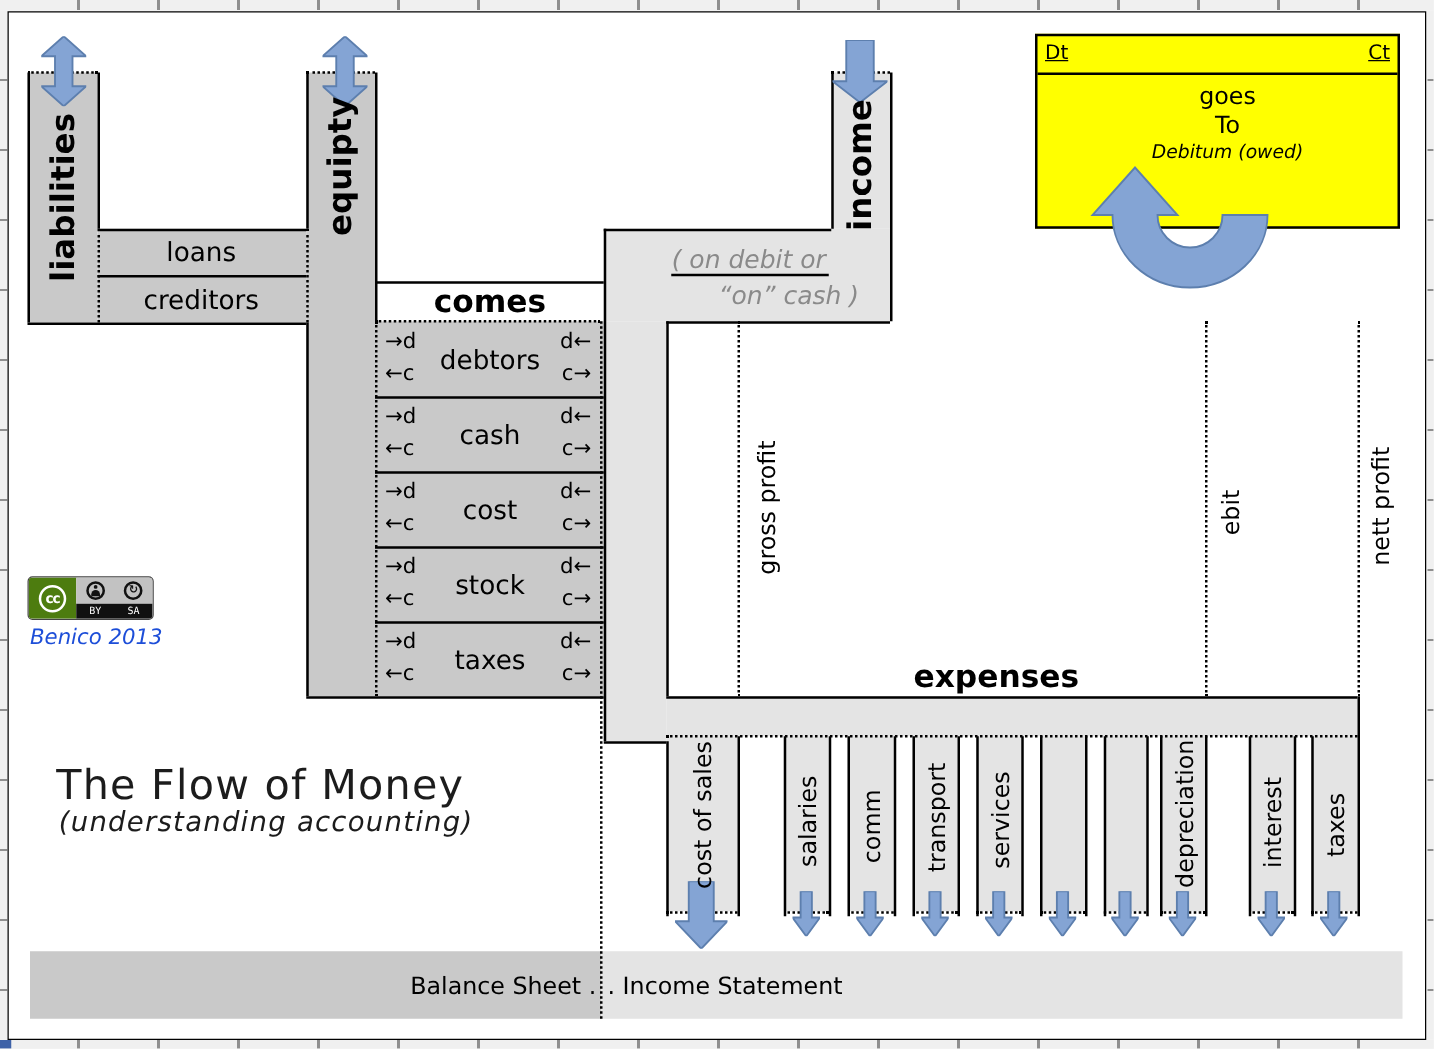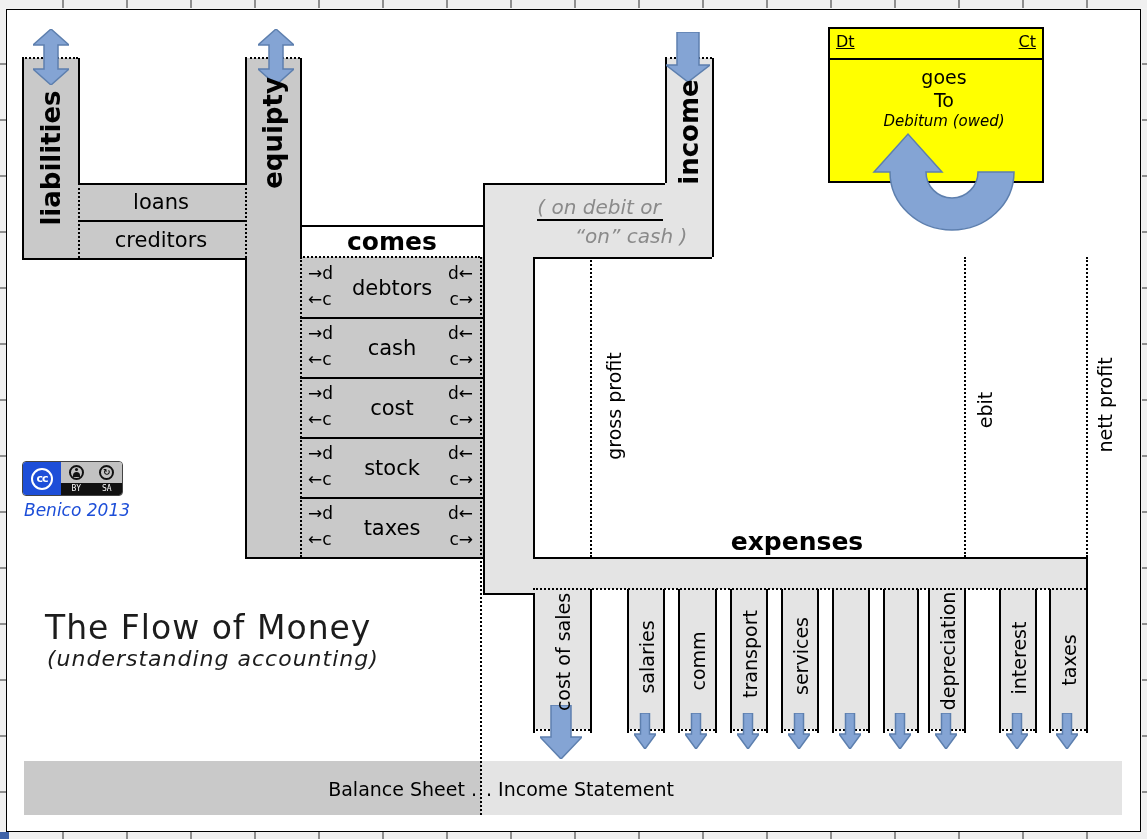--- a/index.html
+++ b/index.html
@@ -35,21 +35,21 @@
   .ybox .bd{display:flex;height:124px;text-align:center;}
   .ybox .cell{flex:1;padding-top:6px;margin-left:16px;}
   .ybox .cell.rgt{border-left:2px solid #000;}
   .ybox .ln{font-size:19px;line-height:23px;}
   .ybox .et{font-style:italic;font-size:15px;line-height:18px;}
   .title-main{font-size:33px;letter-spacing:1px;color:#1c1c1c;}
   .title-sub{font-size:22px;font-style:italic;letter-spacing:1px;color:#1c1c1c;}
   .ftr{font-size:19px;}
   .ccbadge{display:flex;width:101px;height:35px;border:1px solid #444;border-radius:4px;
      overflow:hidden;box-sizing:border-box;}
-  .cc-l{width:38px;background:#1d4ed8;display:flex;align-items:center;justify-content:center;}
+  .cc-l{width:38px;background:#4d7c0f;display:flex;align-items:center;justify-content:center;}
   .cc-logo{width:22px;height:22px;border:2px solid #fff;border-radius:50%;color:#fff;
      font-size:11px;font-weight:bold;display:flex;align-items:center;justify-content:center;
      letter-spacing:-1px;box-sizing:border-box;}
   .cc-r{flex:1;display:flex;flex-direction:column;}
   .cc-icons{height:22px;background:#c2c2c2;display:flex;align-items:center;justify-content:space-around;}
   .cc-circ{width:15px;height:15px;border:2px solid #111;border-radius:50%;box-sizing:border-box;
      position:relative;display:flex;align-items:center;justify-content:center;font-size:9px;font-weight:bold;color:#111;}
   .person-head{position:absolute;top:1px;left:4px;width:3px;height:3px;border-radius:50%;background:#111;}
   .person-body{position:absolute;bottom:1px;left:2px;width:7px;height:5px;border-radius:4px 4px 0 0;background:#111;}
   .cc-words{height:13px;background:#111;color:#fff;font-size:8px;display:flex;
@@ -279,21 +279,21 @@
 
   <div class="vt chl" style="left:563px;top:652px;">cost of sales</div>
   <div class="vt chl" style="left:647px;top:657px;">salaries</div>
   <div class="vt chl" style="left:698px;top:661px;">comm</div>
   <div class="vt chl" style="left:750px;top:654px;">transport</div>
   <div class="vt chl" style="left:801px;top:656px;">services</div>
   <div class="vt chl" style="left:948px;top:651px;">depreciation</div>
   <div class="vt chl" style="left:1019px;top:658px;">interest</div>
   <div class="vt chl" style="left:1069px;top:660px;">taxes</div>
 
-  <div class="abs ybox" style="left:828px;top:27px;width:216px;height:156px;">
+  <div class="abs ybox" style="left:828px;top:27px;width:292px;height:156px;">
     <div class="hdr">
       <span>Dt</span>
       <span>Ct</span>
     </div>
     <div class="bd">
       <div class="cell">
         <div class="ln">goes</div>
         <div class="ln">To</div>
         <div class="et">Debitum (owed)</div>
       </div>

